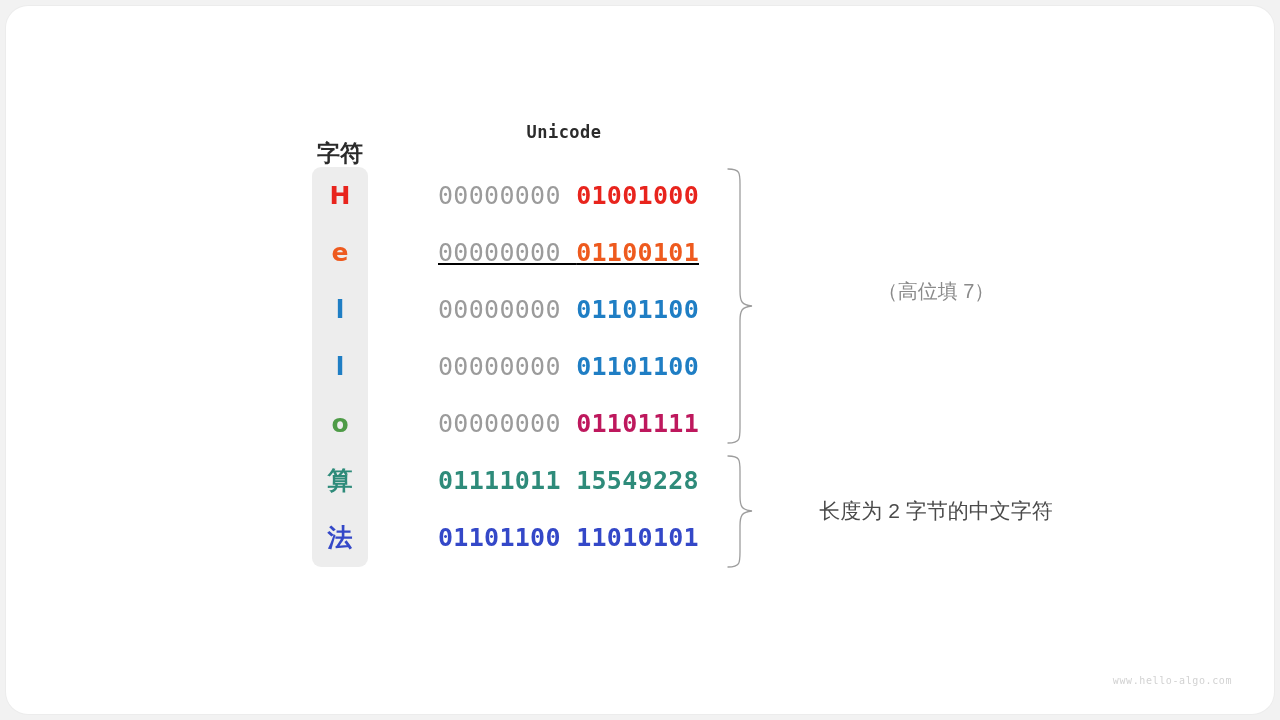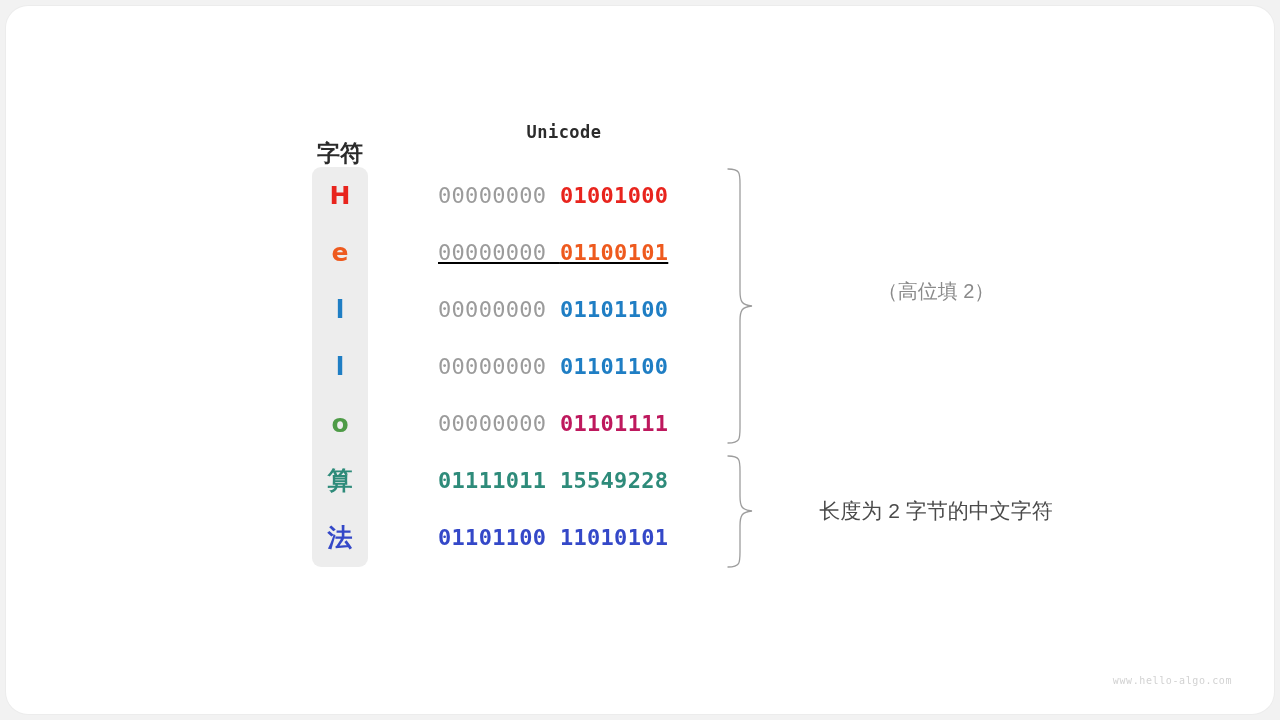--- a/index.html
+++ b/index.html
@@ -77,21 +77,21 @@
     font-weight: bold;
     font-family: "DejaVu Sans", "Liberation Sans", sans-serif;
   }
   .row-bits {
     position: absolute;
     left: 432px;
     width: 252px;
     height: 57px;
     line-height: 57px;
     text-align: left;
-    font-size: 22px;
+    font-size: 25px;
     font-family: "DejaVu Sans Mono", "Liberation Mono", monospace;
     white-space: pre;
     letter-spacing: 0.3px;
   }
   .byte-pad {
     color: #9b9b9b;
     font-weight: normal;
   }
   .byte-data {
     font-weight: bold;
@@ -173,21 +173,21 @@
     <svg class="brace-svg" viewBox="0 0 60 425" fill="none" xmlns="http://www.w3.org/2000/svg">
 
       <path d="M22 13 C 34 13, 34 17, 34 28 L 34 135 C 34 146, 36 149, 46 150
                C 36 151, 34 154, 34 165 L 34 272 C 34 283, 34 287, 22 287" stroke="#9d9d9d" stroke-width="1.3" fill="none" stroke-linecap="round"></path>
 
       <path d="M22 300 C 34 300, 34 304, 34 315 L 34 340 C 34 351, 36 354, 46 355
                C 36 356, 34 359, 34 370 L 34 396 C 34 407, 34 411, 22 411" stroke="#9d9d9d" stroke-width="1.3" fill="none" stroke-linecap="round"></path>
     </svg>
 
     <div class="note note-1">
-      <span class="sub">（高位填 2）</span>
+      <span class="sub">（高位填 7）</span>
     </div>
     <div class="note note-2">
       <span>长度为 2 字节的中文字符</span>
     </div>
 
     <div class="watermark">www.hello-algo.com</div>
   </div>
 </div>
 
 </body></html>

